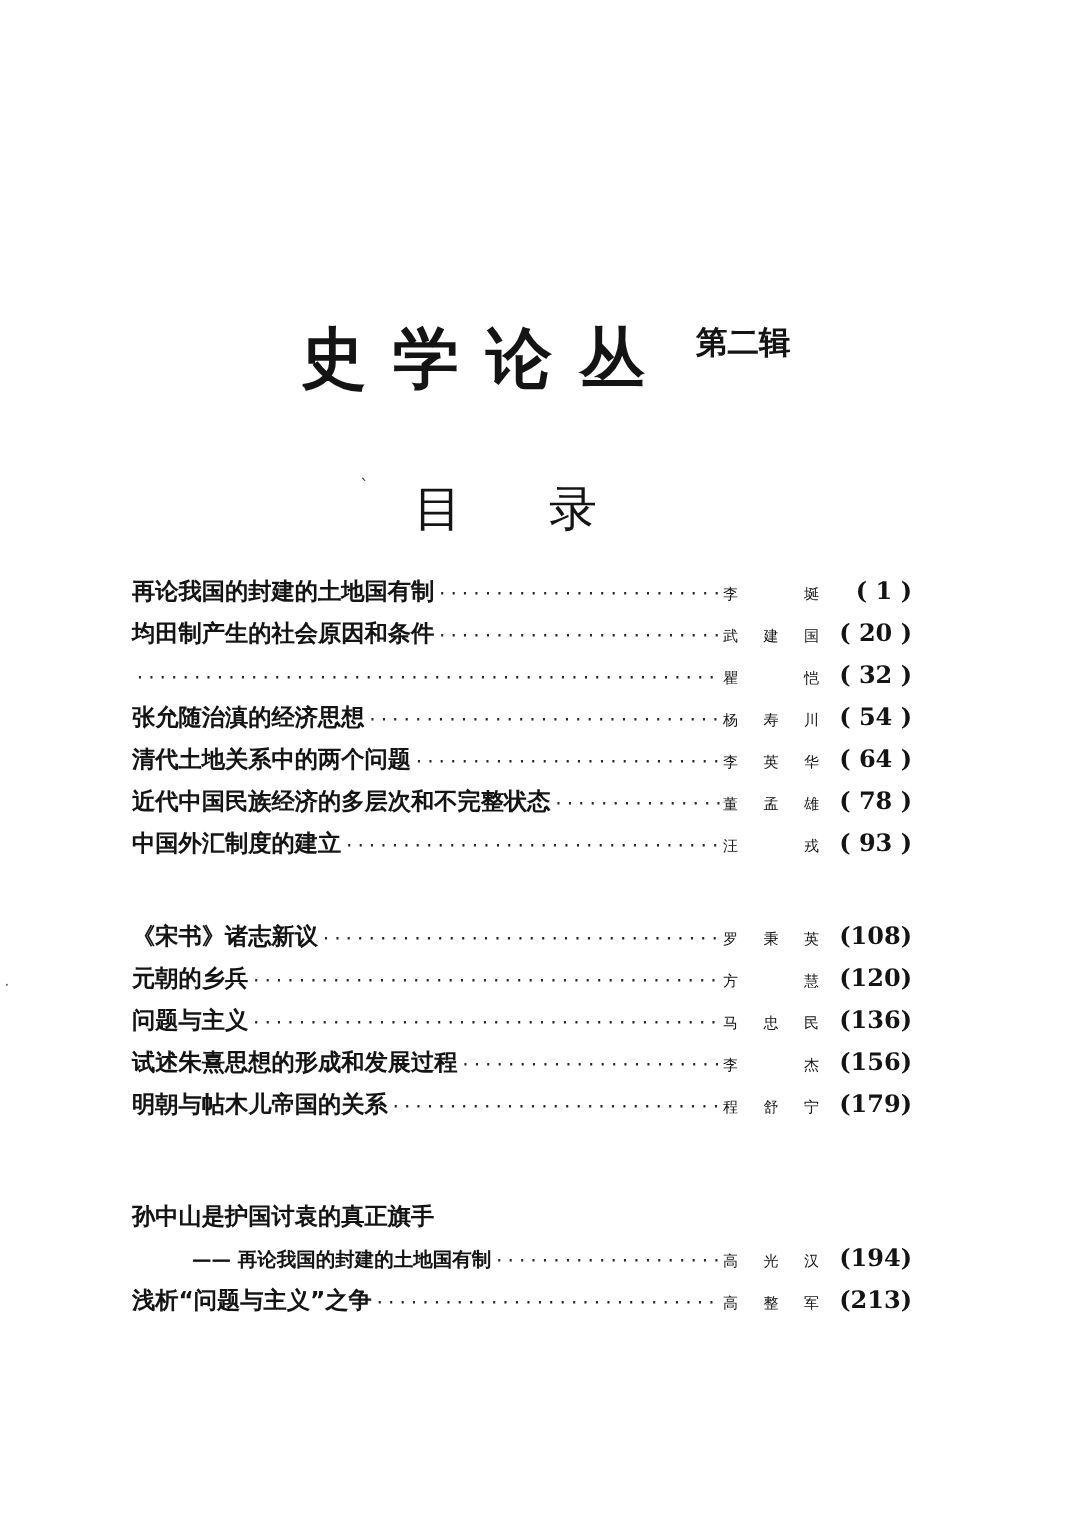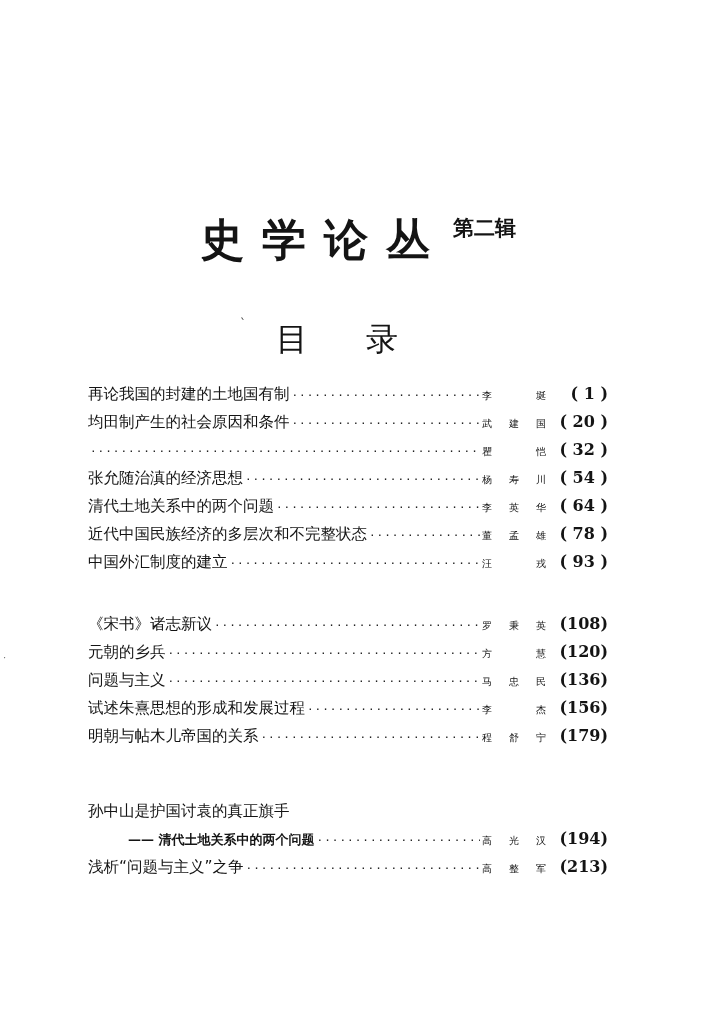--- a/index.html
+++ b/index.html
@@ -1,28 +1,28 @@
 <!DOCTYPE html>
 <html><head>
 <meta charset="utf-8">
 <style>
   html, body { margin: 0; padding: 0; background: #ffffff; }
   body { width: 711px; height: 1024px; position: relative; overflow: hidden;
          font-family: "DejaVu Serif", "Liberation Serif", serif; color: #141414; }
   .title-row { position: absolute; top: 214px; left: 200px; display: flex; }
   .title { font-size: 44px; font-weight: bold; letter-spacing: 18px; line-height: 52px;
            font-family: "DejaVu Sans", sans-serif; }
-  .subtitle { font-size: 21px; font-weight: bold; margin-left: 5px; margin-bottom: 4px;
+  .subtitle { font-size: 21px; font-weight: bold; margin-left: 16px; margin-bottom: 4px;
               font-family: "DejaVu Sans", sans-serif; }
   .toc-heading { position: absolute; top: 318px; left: 276px; font-size: 32px;
                  letter-spacing: 58px; font-family: "DejaVu Sans", sans-serif; }
   .stray-mark { position: absolute; top: 317px; left: 240px; font-size: 12px; color: #333; }
   .toc { position: absolute; left: 88px; width: 520px; }
   .row { display: flex; align-items: baseline; height: 28px; font-size: 15.5px; white-space: nowrap; }
-  .row .t { font-weight: normal; font-family: "DejaVu Sans", sans-serif; }
+  .row .t { font-weight: bold; font-family: "DejaVu Sans", sans-serif; }
   .row .dots { flex: 1; overflow: hidden; margin: 0 2px; letter-spacing: 1px; color: #222;
                font-size: 11px; font-family: "DejaVu Sans Mono", monospace; }
   .row .dots::after { content: "··············································································································"; }
   .row .a { width: 64px; text-align-last: justify; font-size: 10px; }
   .row .p { width: 62px; text-align: right; font-weight: bold; font-size: 16px; font-family: "DejaVu Serif", serif; }
   .row.sub .t { font-weight: bold; font-size: 13px; padding-left: 40px; }
   .row.nodots .dots::after { content: ""; }
   #sec1 { top: 384px; }
   #sec2 { top: 614px; }
   #sec3 { top: 785px; margin-top: 16px; }
@@ -118,21 +118,21 @@
 </div>
 
 <div class="toc" id="sec3">
   <div class="row nodots">
       <span class="t">孙中山是护国讨袁的真正旗手</span>
       <span class="dots"></span>
       <span class="a"></span>
       <span class="p"></span>
     </div>
   <div class="row sub">
-      <span class="t">—— 清代土地关系中的两个问题</span>
+      <span class="t">—— 再论我国的封建的土地国有制</span>
       <span class="dots"></span>
       <span class="a">高光汉</span>
       <span class="p">(194)</span>
     </div>
   <div class="row">
       <span class="t">浅析“问题与主义”之争</span>
       <span class="dots"></span>
       <span class="a">高整军</span>
       <span class="p">(213)</span>
     </div>

